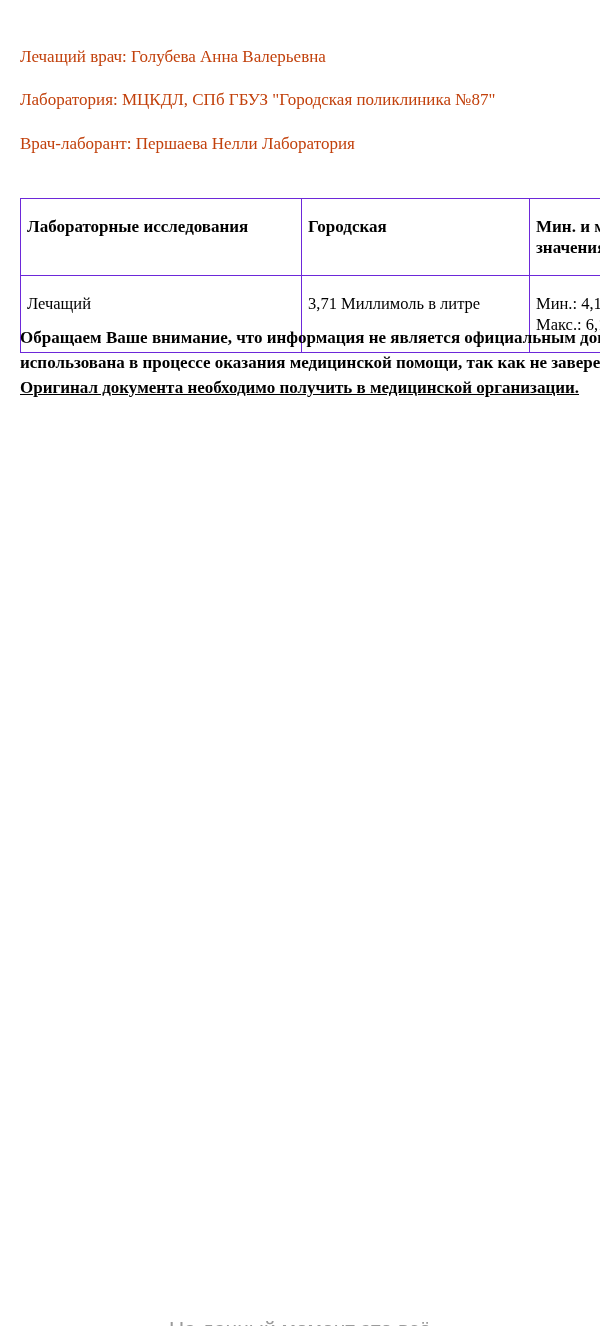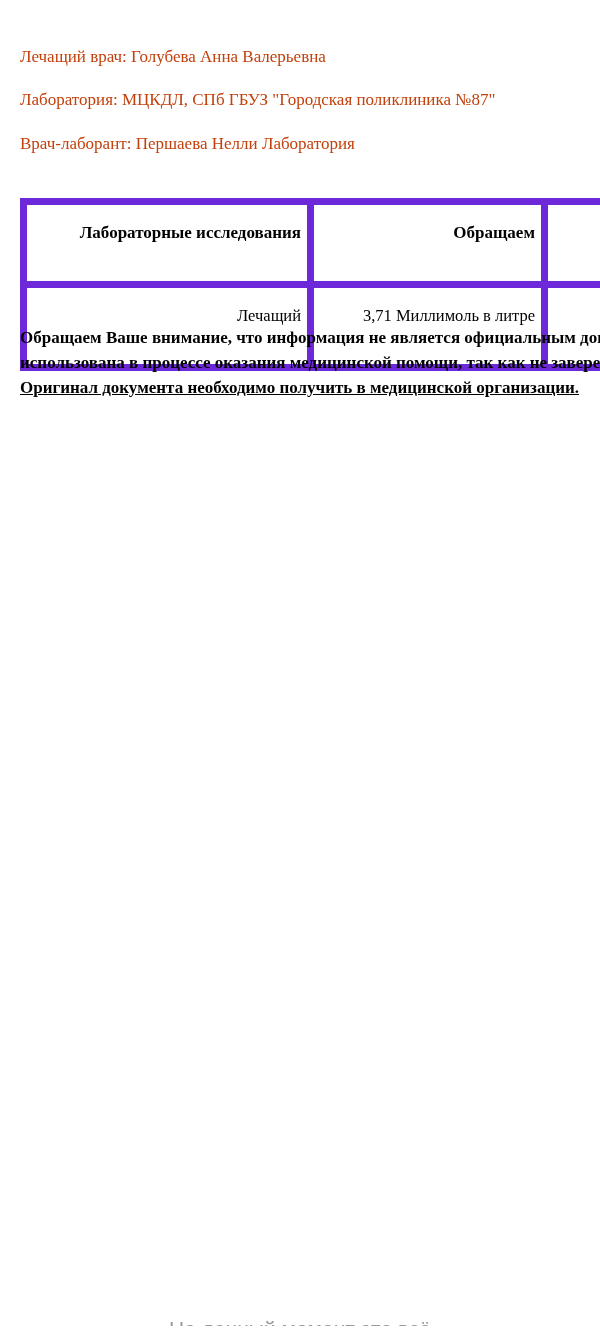--- a/index.html
+++ b/index.html
@@ -55,26 +55,26 @@
     top: 198px;
     width: 640px; 
   }
   table.results {
     border-collapse: collapse;
     table-layout: fixed;
     width: 640px;
   }
   table.results th,
   table.results td {
-    border: 7px solid #6d28d9;
+    border: 1px solid #6d28d9;
     padding: 17px 6px;
     vertical-align: top;
     font-size: 16.5px;
     line-height: 21px;
-    text-align: right;
+    text-align: left;
     font-weight: normal;
   }
   table.results th {
     font-weight: bold;
     font-size: 17px;
     height: 24px;
   }
   .col-name  { width: 268px; }
   .col-res   { width: 215px; }
   .col-range { width: 155px; }
@@ -130,21 +130,21 @@
   <div class="hdr-line l1">Лечащий врач: Голубева Анна Валерьевна</div>
   <div class="hdr-line l2">Лаборатория: МЦКДЛ, СПб ГБУЗ "Городская поликлиника №87"</div>
   <div class="hdr-line l3">Врач-лаборант: Першаева Нелли Лаборатория</div>
   <div class="clip-top"></div>
 
   <div class="table-wrap">
     <table class="results">
       <thead>
         <tr>
           <th class="col-name">Лабораторные исследования</th>
-          <th class="col-res">Обращаем</th>
+          <th class="col-res">Городская</th>
           <th class="col-range">Мин. и макс. значения</th>
         </tr>
       </thead>
       <tbody>
         <tr>
           <td class="col-name">Лечащий</td>
           <td class="col-res">3,71 Миллимоль в литре</td>
           <td class="col-range">
             <span class="range-line">Мин.: 4,11</span>
             <span class="range-line">Макс.: 6,1</span>

